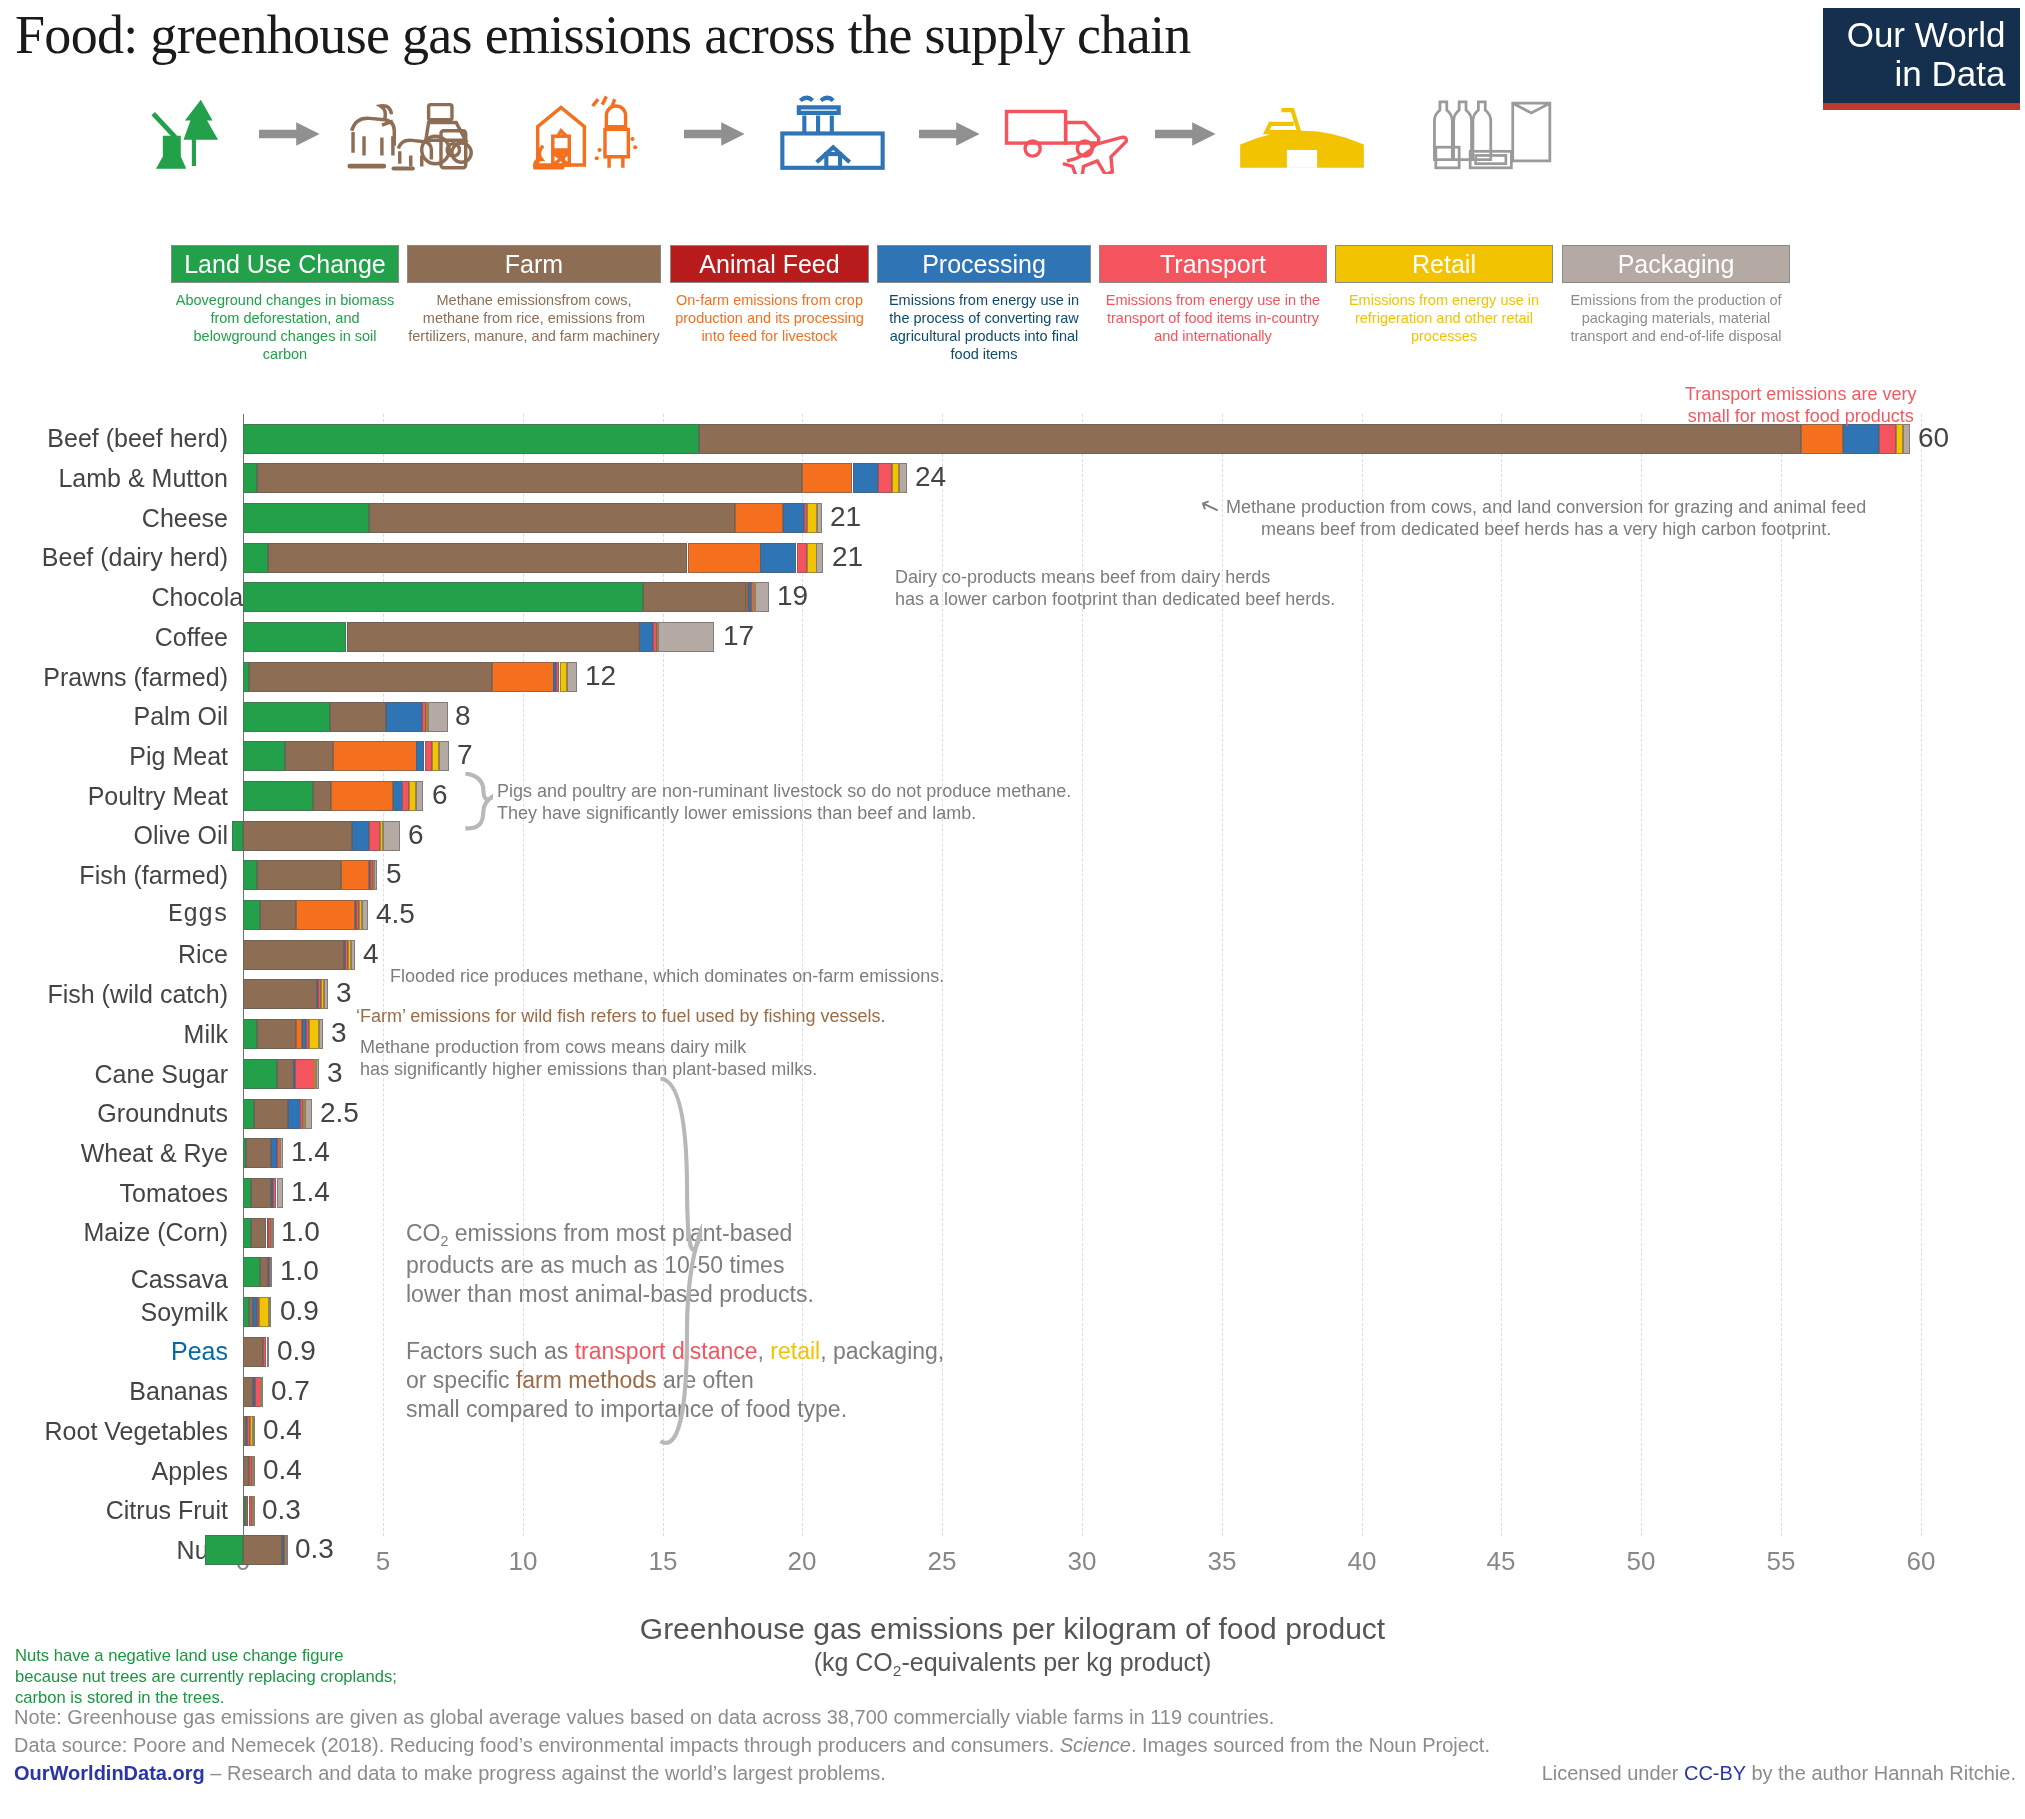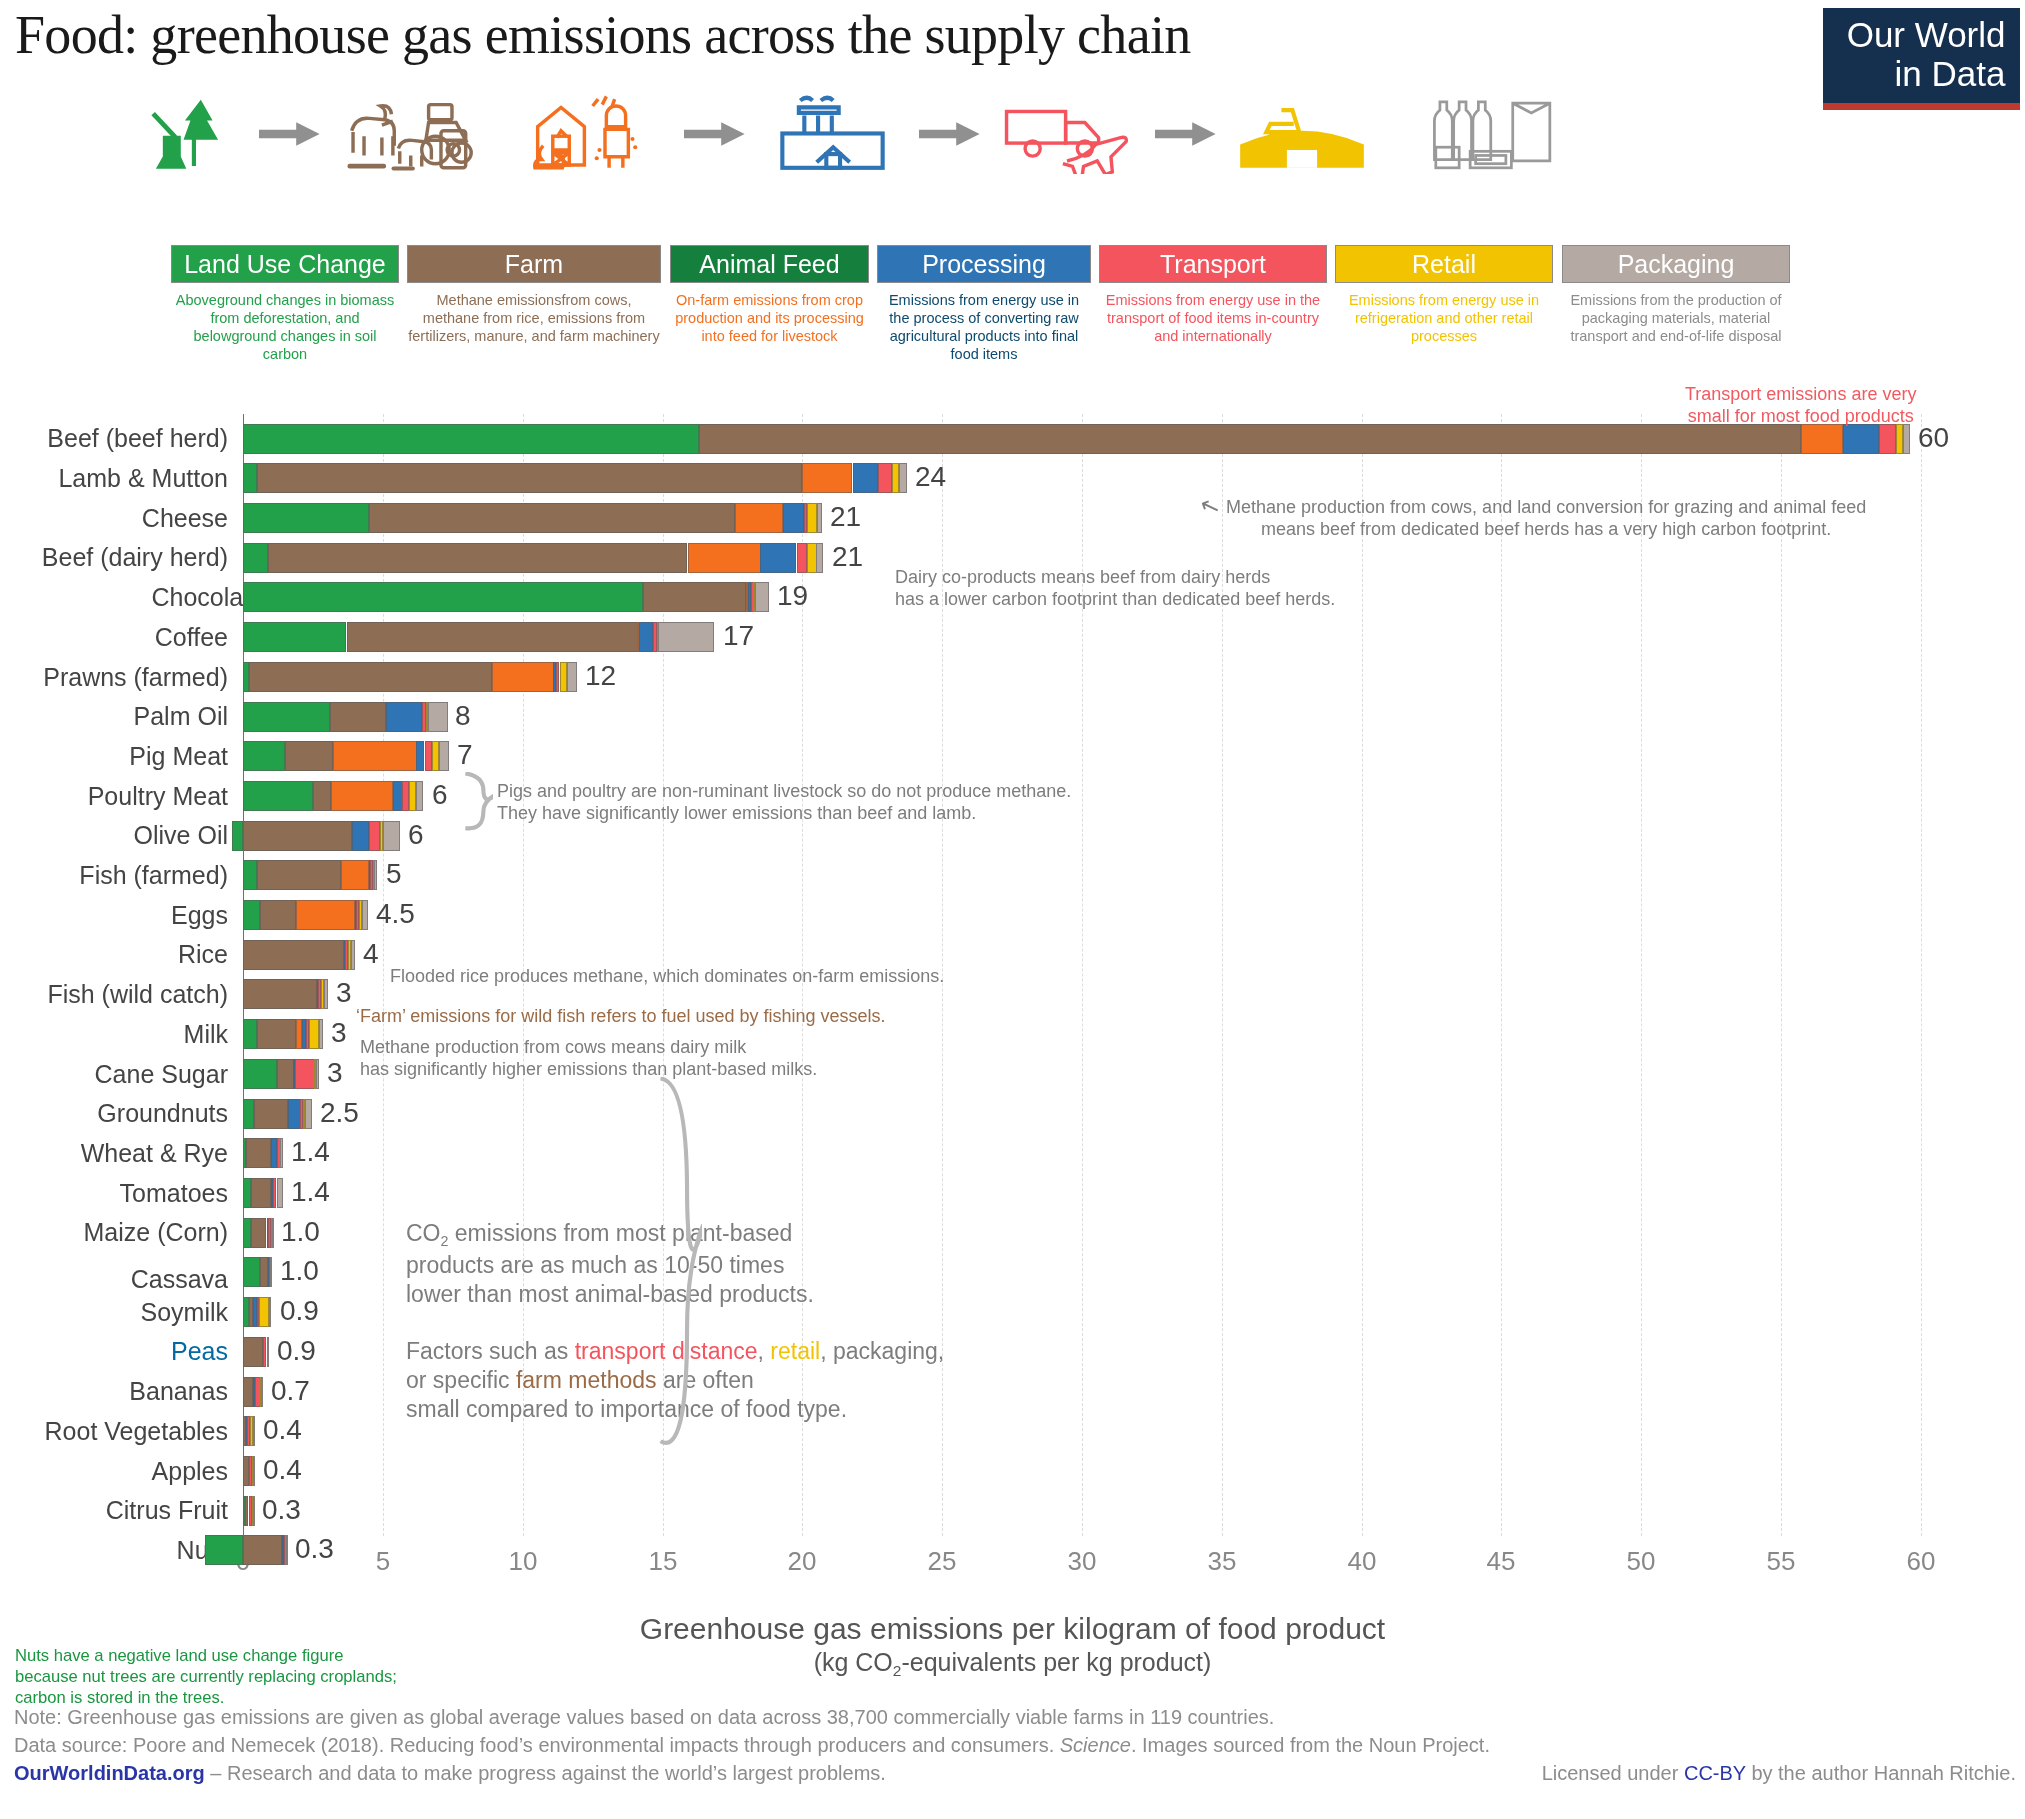--- a/index.html
+++ b/index.html
@@ -234,21 +234,21 @@
 changes in soil carbon</div>
       </div>
       <div class="legend-col" style="left: 236px; width: 254px;">
         <div class="legend-chip" style="background: rgb(141, 110, 85);">Farm</div>
         <div class="legend-desc" style="color: rgb(141, 110, 85);">Methane emissionsfrom cows,
 methane from rice,
 emissions from fertilizers,
 manure, and farm machinery</div>
       </div>
       <div class="legend-col" style="left: 499px; width: 199px;">
-        <div class="legend-chip" style="background: #15803d;">Animal Feed</div>
+        <div class="legend-chip" style="background: #b91c1c;">Animal Feed</div>
         <div class="legend-desc" style="color: rgb(244, 112, 31);">On-farm emissions
 from crop production
 and its processing
 into feed for livestock</div>
       </div>
       <div class="legend-col" style="left: 706px; width: 214px;">
         <div class="legend-chip" style="background: rgb(47, 116, 181);">Processing</div>
         <div class="legend-desc" style="color: #0c4a6e;">Emissions from energy use in
 the process of converting raw
 agricultural products
@@ -427,21 +427,21 @@
       <div class="row" style="top: 446px; width: 2025px;">
         <div class="bar" style="left: 243px; width: 14px; background: rgb(34, 160, 74);"></div>
         <div class="bar" style="left: 257px; width: 84px; background: rgb(141, 110, 85);"></div>
         <div class="bar" style="left: 341px; width: 28px; background: rgb(244, 112, 31);"></div>
         <div class="bar" style="left: 369px; width: 1.4px; background: rgb(47, 116, 181);"></div>
         <div class="bar" style="left: 370px; width: 2.8px; background: rgb(244, 84, 93);"></div>
         <div class="bar" style="left: 373px; width: 1.4px; background: rgb(242, 195, 0);"></div>
         <div class="bar" style="left: 374px; width: 2.8px; background: rgb(180, 169, 163);"></div>
         <div class="bar-value" style="left: 386px;">5</div>
       </div>
-      <div class="cat-label" style="top: 487px; left: 0px; width: 228px;">Eggs</div>
+      <div class="cat-label" style="top: 487px; left: 0px; width: 228px; font-family: Liberation Mono, monospace;">Eggs</div>
       <div class="row" style="top: 486px; width: 2025px;">
         <div class="bar" style="left: 243px; width: 17px; background: rgb(34, 160, 74);"></div>
         <div class="bar" style="left: 260px; width: 36px; background: rgb(141, 110, 85);"></div>
         <div class="bar" style="left: 296px; width: 59px; background: rgb(244, 112, 31);"></div>
         <div class="bar" style="left: 355px; width: 1.4px; background: rgb(47, 116, 181);"></div>
         <div class="bar" style="left: 356px; width: 2.8px; background: rgb(244, 84, 93);"></div>
         <div class="bar" style="left: 359px; width: 2.8px; background: rgb(242, 195, 0);"></div>
         <div class="bar" style="left: 362px; width: 5.6px; background: rgb(180, 169, 163);"></div>
         <div class="bar-value" style="left: 376px;">4.5</div>
       </div>

